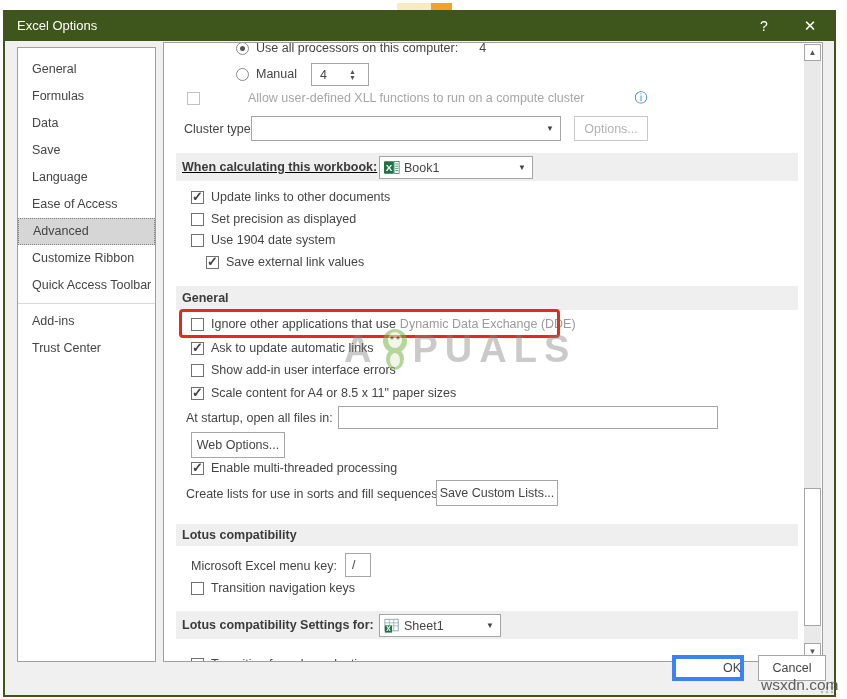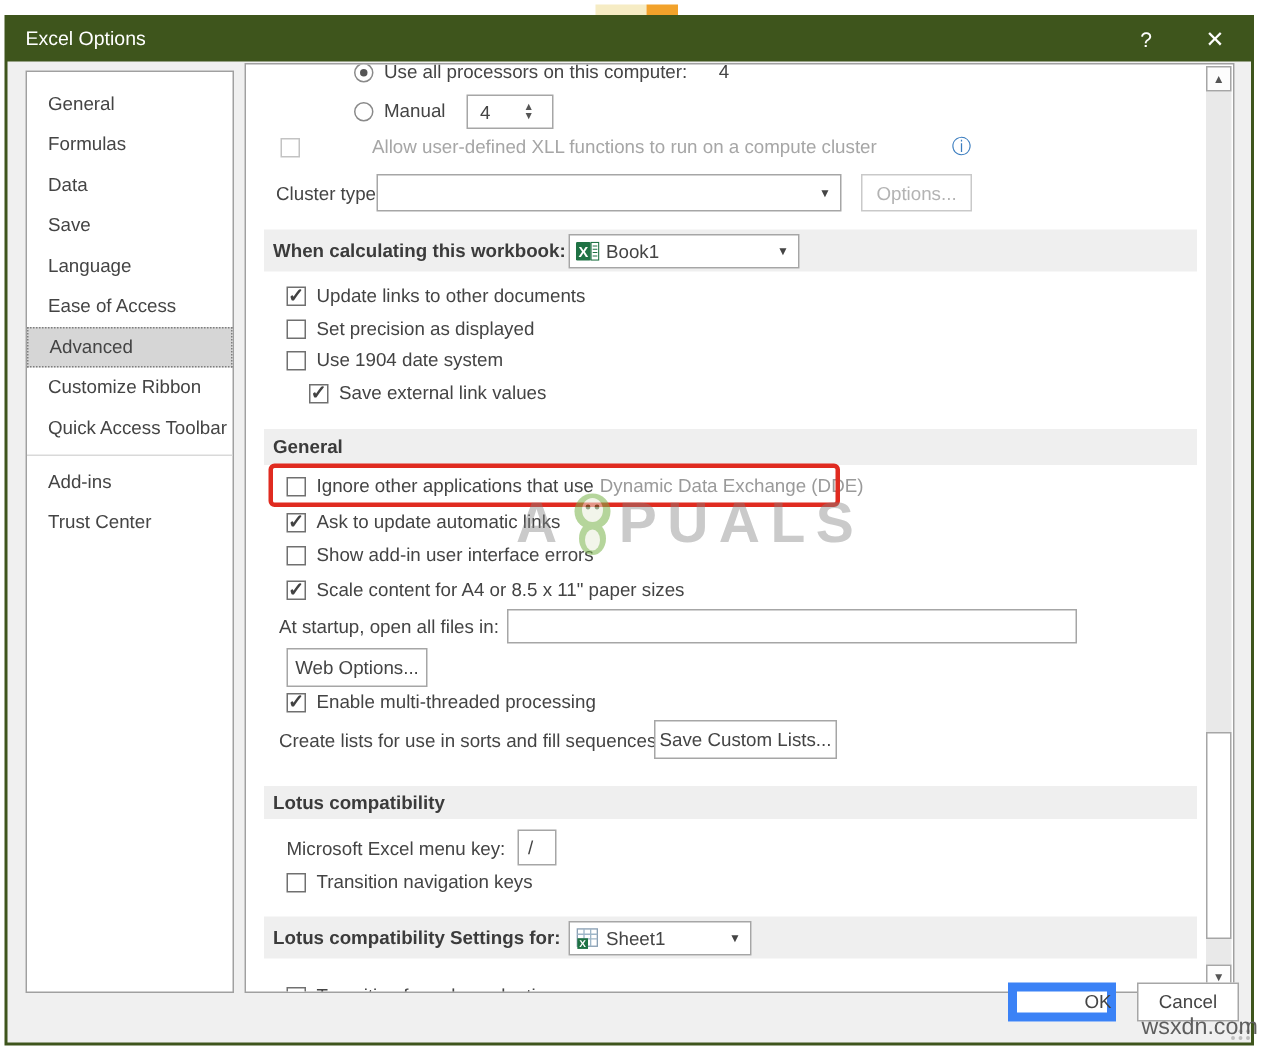--- a/index.html
+++ b/index.html
@@ -42,21 +42,21 @@
   .band { position:absolute; left:12px; width:622px; background:#efefef; display:flex; align-items:center; padding-left:6px; }
   .band-title { font-weight:bold; font-size:12.5px; color:#3b3b3b; }
 
   .dd { position:absolute; background:#fff; border:1px solid #a6a6a6; display:flex; align-items:center; padding:0 6px 0 4px; font-size:12.5px; color:#444; gap:4px; }
   .dd-arrow { margin-left:auto; font-size:8px; color:#444; }
 
   .txt { position:absolute; background:#fff; border:1px solid #a6a6a6; font-size:12.5px; color:#444; padding:0 6px; font-family:"Liberation Sans",sans-serif; }
 
   .btn { position:absolute; background:#fff; border:1px solid #a6a6a6; color:#444; font-size:12.5px; display:flex; align-items:center; justify-content:center; cursor:default; }
   .btn.disabled { border-color:#c9c9c9; color:#b3b3b3; }
-  .btn.default { border:6px solid #3b82f6;padding-left:48px; }
+  .btn.default { border:4px solid #3b82f6;padding-left:48px; }
 
   .spin { position:absolute; left:147px; top:20px; width:58px; height:23px; background:#fff; border:1px solid #a6a6a6; display:flex; align-items:center; }
   .spin-val { padding-left:8px; font-size:12.5px; color:#444; flex:1; }
   .spin-arrows { display:flex; flex-direction:column; line-height:6px; font-size:7px; color:#555; padding-right:12px; }
 
   .info-icon { color:#3b7dbf; font-size:13px; margin-left:2px; }
 
   .red-box { position:absolute; left:15px; top:266px; width:381px; height:29px; border:3px solid #e02b20; border-radius:4px; z-index:5; pointer-events:none; }
 
   
@@ -137,21 +137,21 @@
 
       <div class="row" style="left:20px; top:75px;">
         <span class="label">Cluster type:</span>
       </div>
       <div class="dd" style="left:87px; top:73px; width:310px; height:25px;">
         <span></span>
         <span class="dd-arrow">▼</span>
       </div>
       <div class="btn disabled" style="left:410px; top:73px; width:74px; height:25px;">Options...</div>
 
-      <div class="band" style="top:110px; height:28px;">
+      <div class="band" style="top:110px; height:28px;text-decoration:underline;">
         <span class="band-title">When calculating this workbook:</span>
       </div>
       <div class="dd" style="left:215px; top:113px; width:154px; height:23px;">
         <svg class="icon" width="16" height="15" viewBox="0 0 18 16">
             <rect x="0" y="1" width="11" height="14" fill="#1f7244" rx="1"></rect>
             <text x="5.5" y="12" fill="#fff" font-size="11" font-weight="bold" text-anchor="middle" font-family="Liberation Sans, sans-serif">X</text>
             <rect x="11.3" y="1.4" width="5.7" height="13.2" fill="#fff" stroke="#1f7244" stroke-width="0.8"></rect>
             <path d="M12.5 4h3.5M12.5 6.5h3.5M12.5 9h3.5M12.5 11.5h3.5" stroke="#1f7244" stroke-width="0.8"></path>
           </svg>
         <span>Book1</span>

